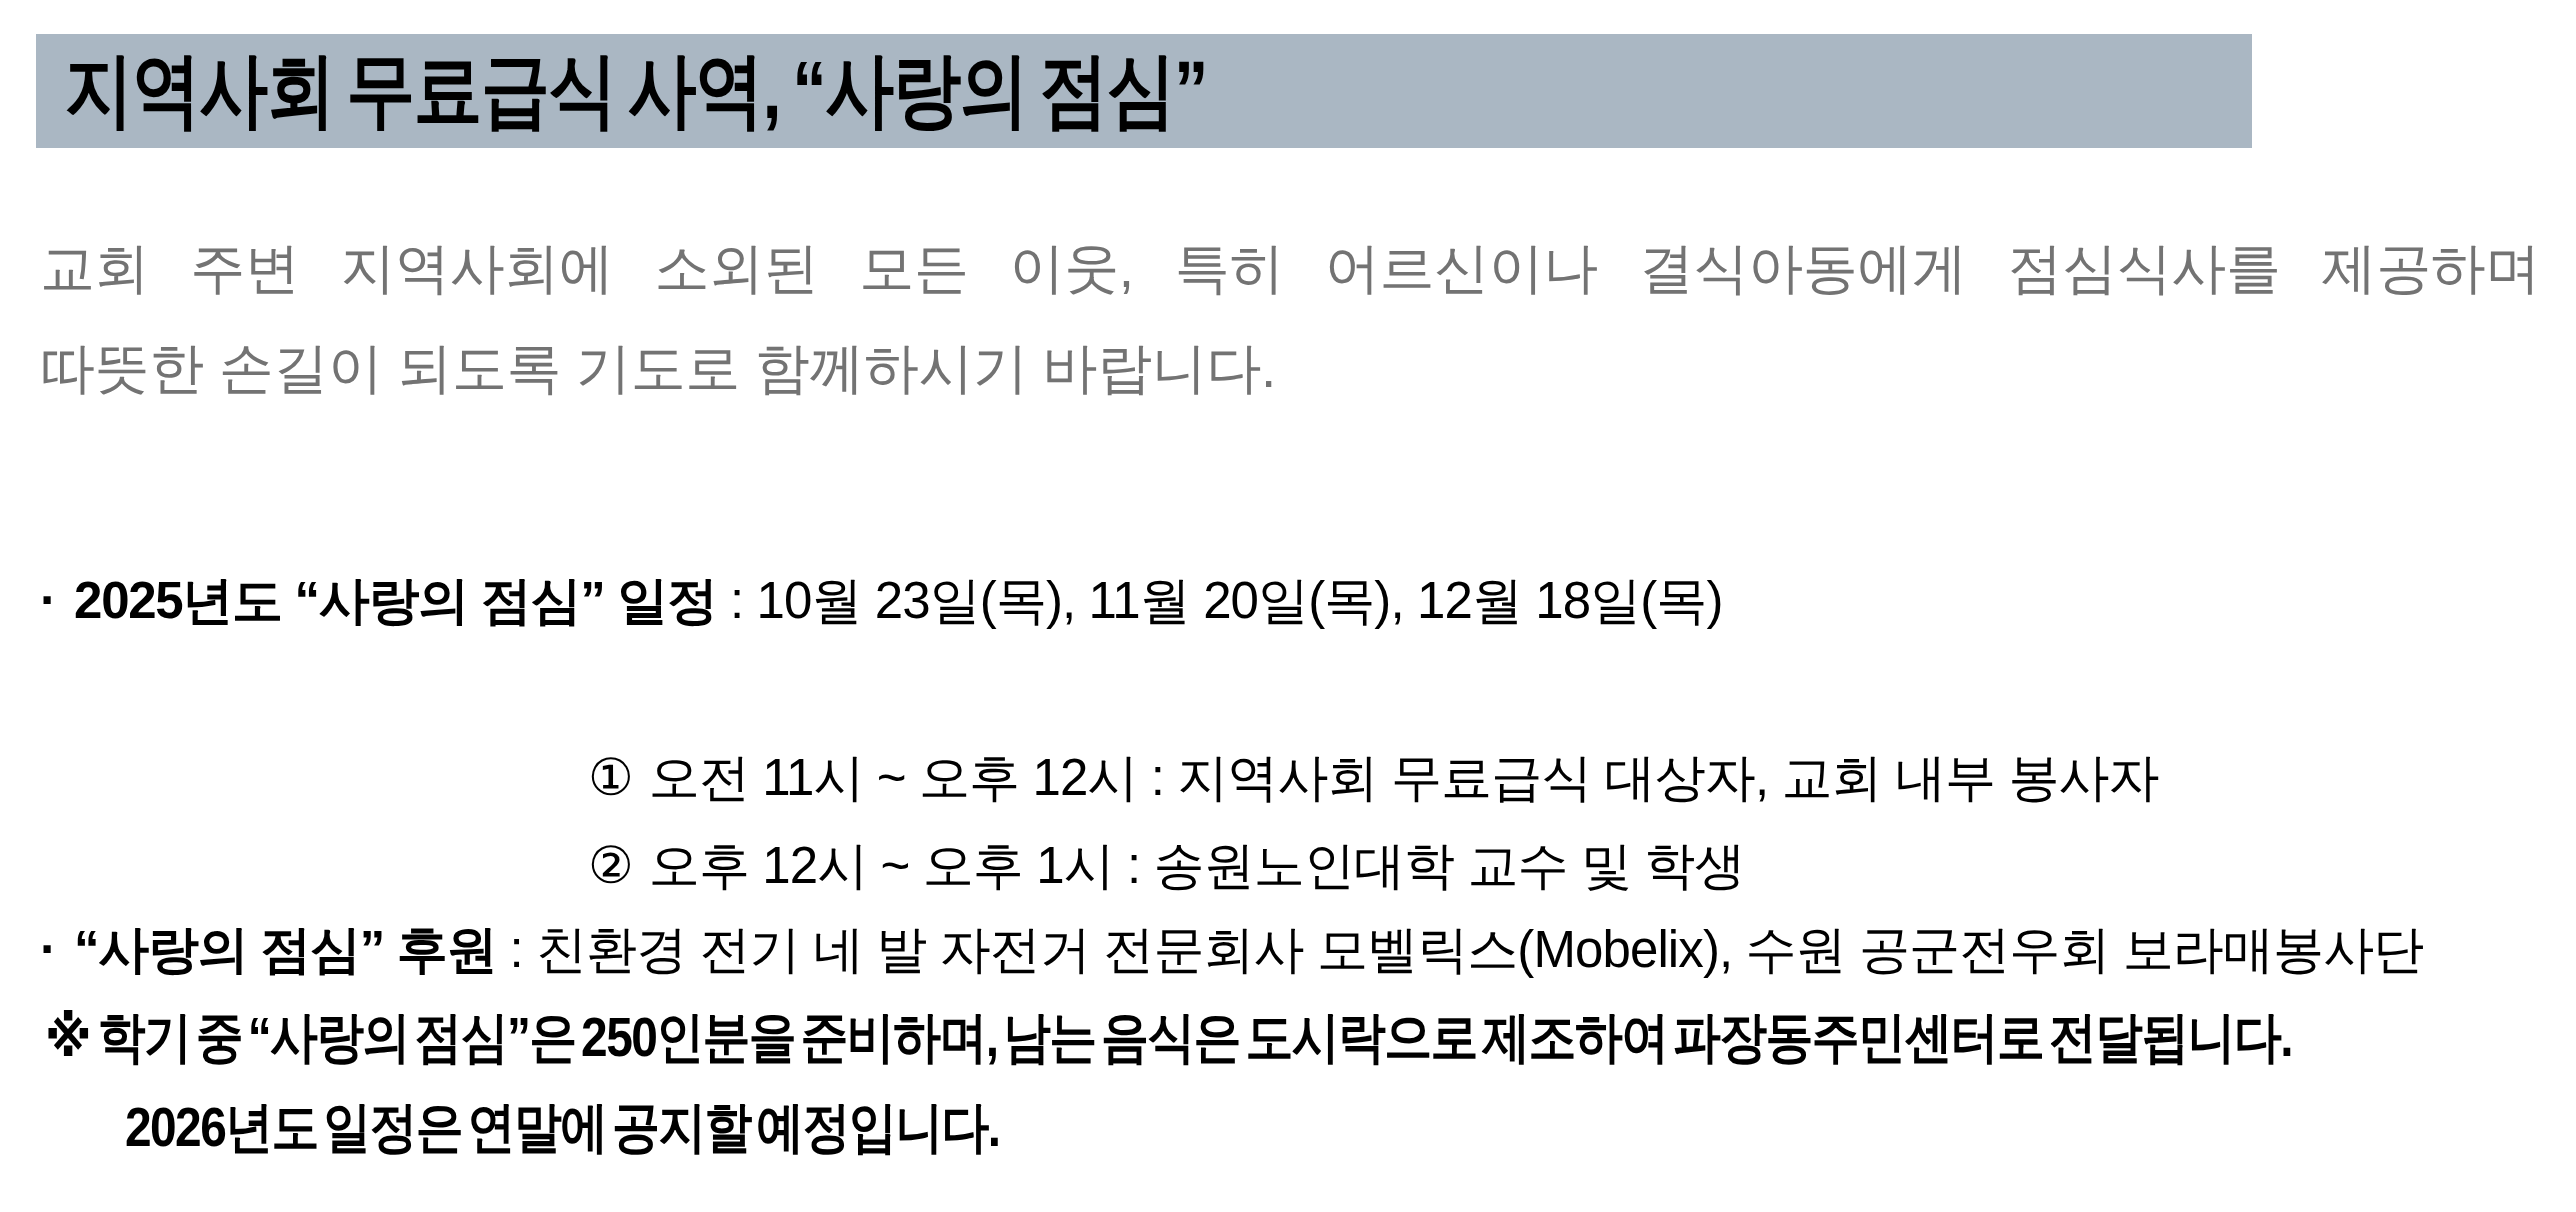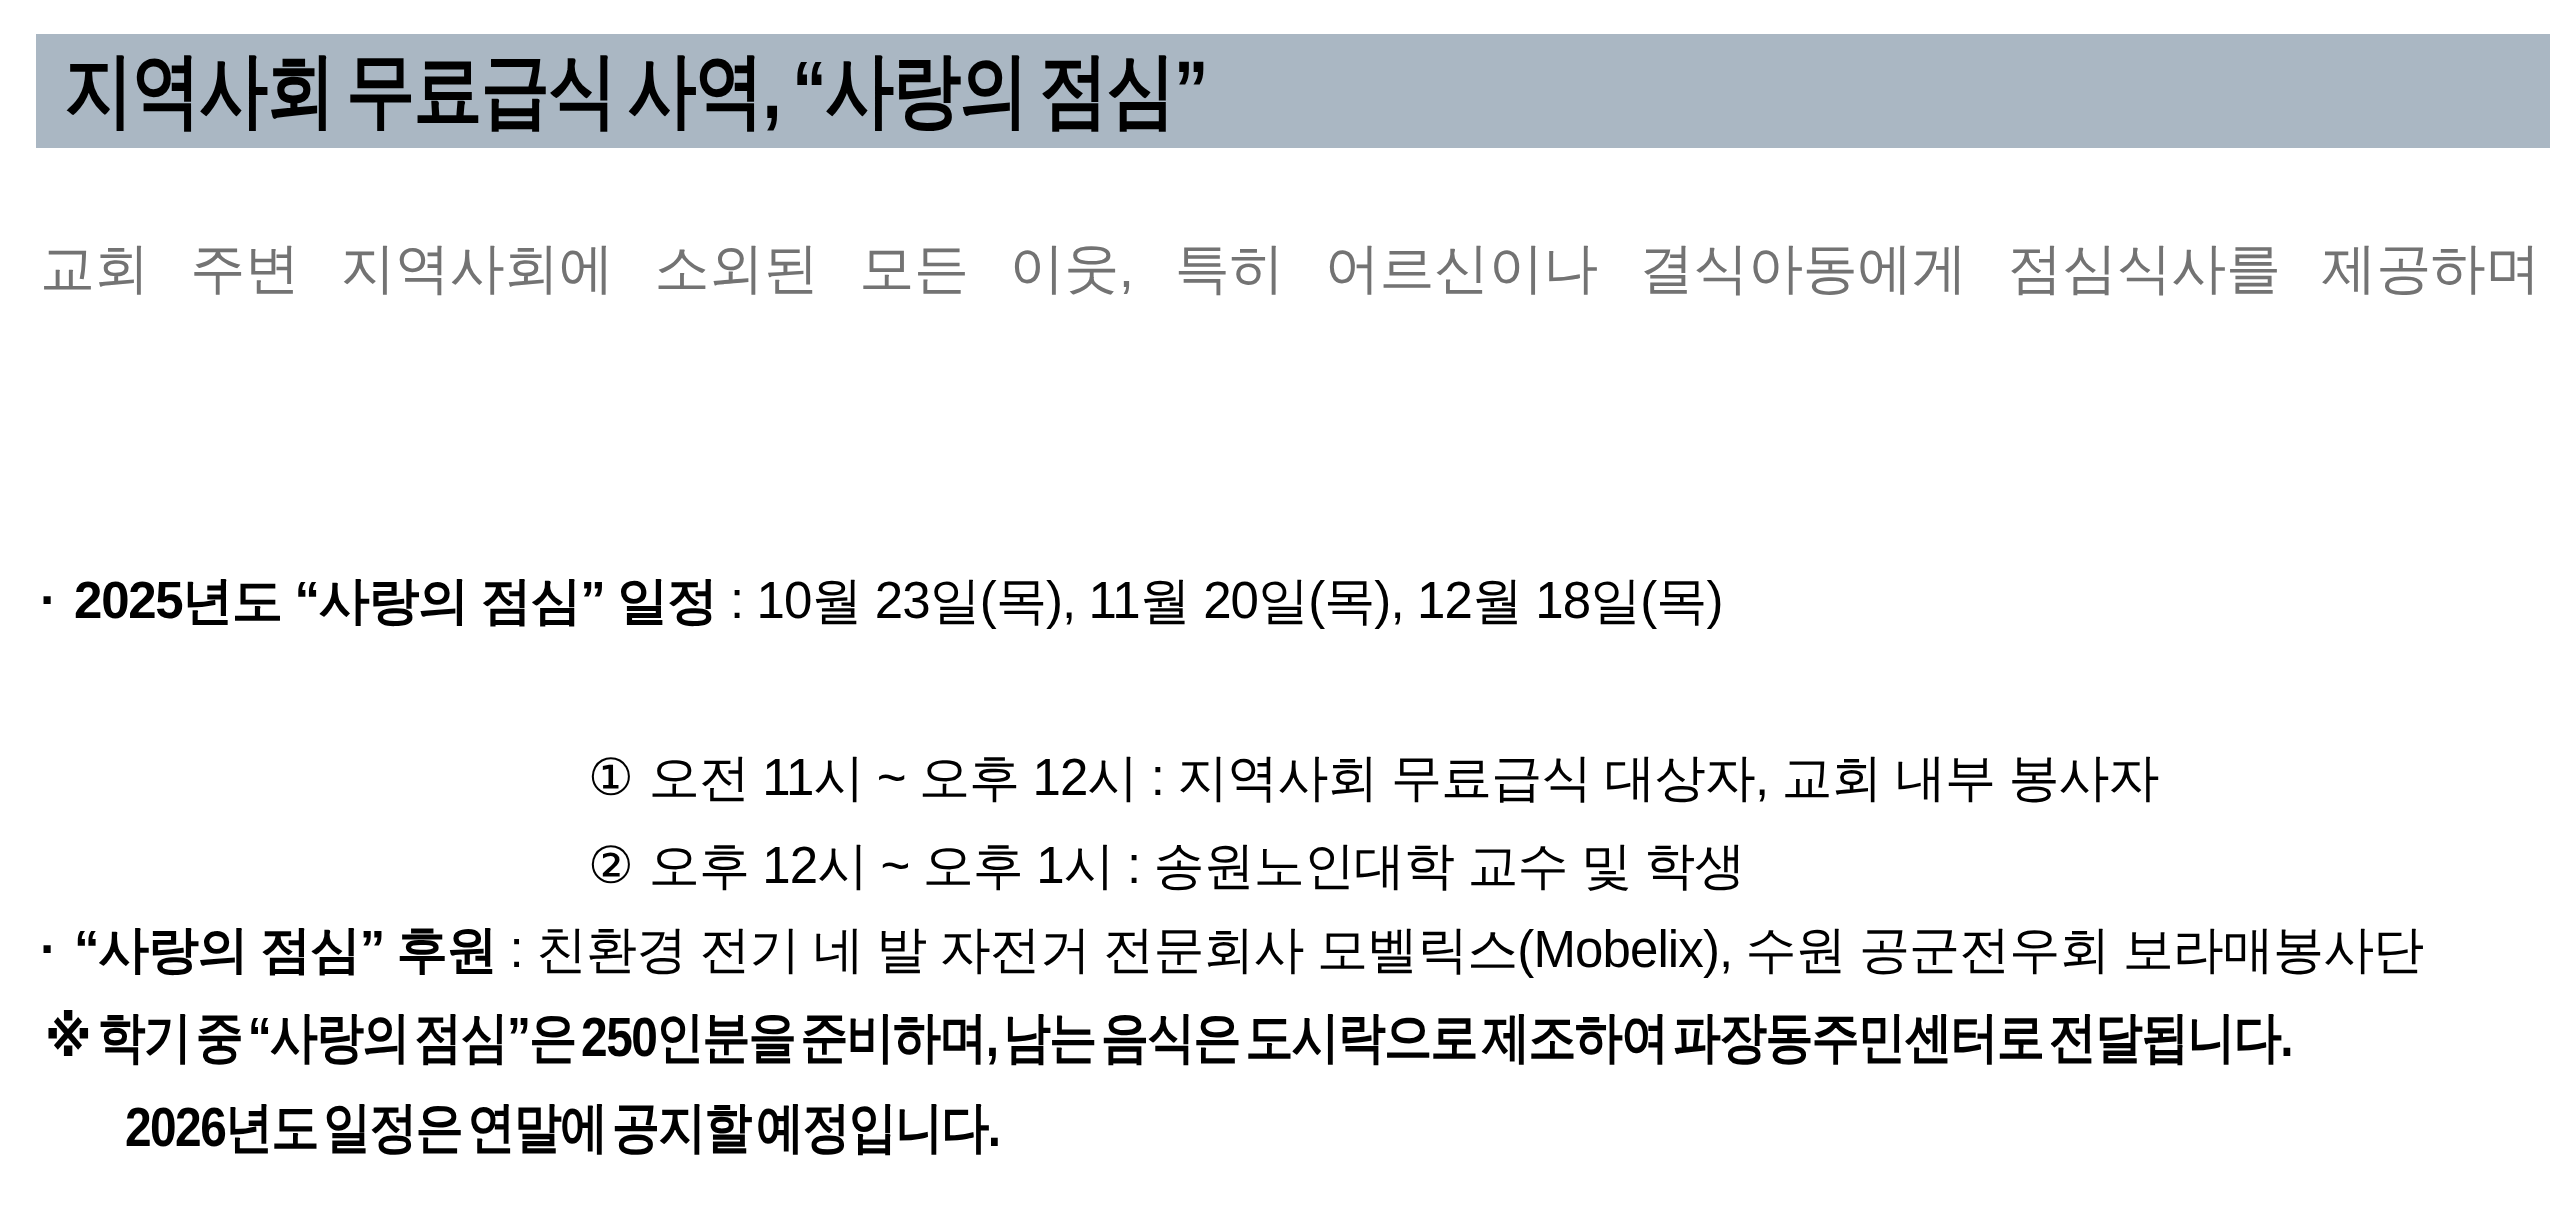--- a/index.html
+++ b/index.html
@@ -14,21 +14,21 @@
     background: #ffffff;
     overflow: hidden;
     font-family: "Liberation Sans", "DejaVu Sans", sans-serif;
     color: #000000;
   }
   
   .header-bar {
     position: absolute;
     left: 36px;
     top: 34px;
-    width: 2514px;
+    width: 2216px;
     height: 114px;
     background: #aab7c3; 
     display: flex;
     align-items: center;
   }
   .header-title {
     display: inline-block;
     padding-left: 34px;
     font-size: 82px;
     font-weight: 800;
@@ -110,20 +110,21 @@
 <body>
 
 <div class="page">
 
   <div class="header-bar" style="background-color: rgb(170, 183, 195);">
     <span class="header-title" style="color: rgb(0, 0, 0);">지역사회 무료급식 사역, “사랑의 점심”</span>
   </div>
 
   <div class="intro">
     <div class="intro-line fill">교회 주변 지역사회에 소외된 모든 이웃, 특히 어르신이나 결식아동에게 점심식사를 제공하며</div>
+    <div class="intro-line">따뜻한 손길이 되도록 기도로 함께하시기 바랍니다.</div>
   </div>
 
   <div class="detail-line" style="top:560px">
     <span class="bullet">·</span><span class="label">2025년도 “사랑의 점심” 일정</span><span class="sep"> : </span><span class="value">10월 23일(목), 11월 20일(목), 12월 18일(목)</span>
   </div>
 
 
   <div class="detail-line slot" style="top:737px">
     <span class="marker">①</span><span class="slot-text">오전 11시 ~ 오후 12시 : 지역사회 무료급식 대상자, 교회 내부 봉사자</span>
   </div>

